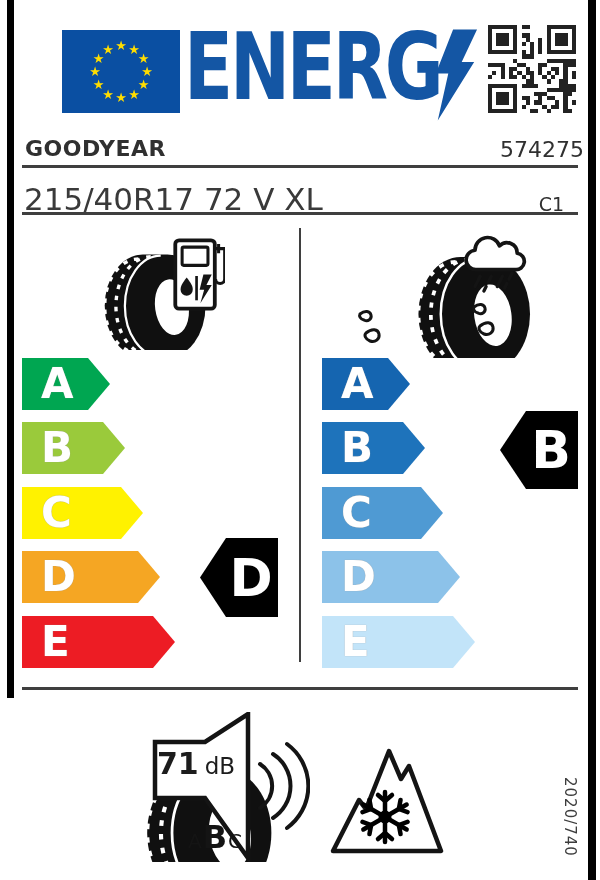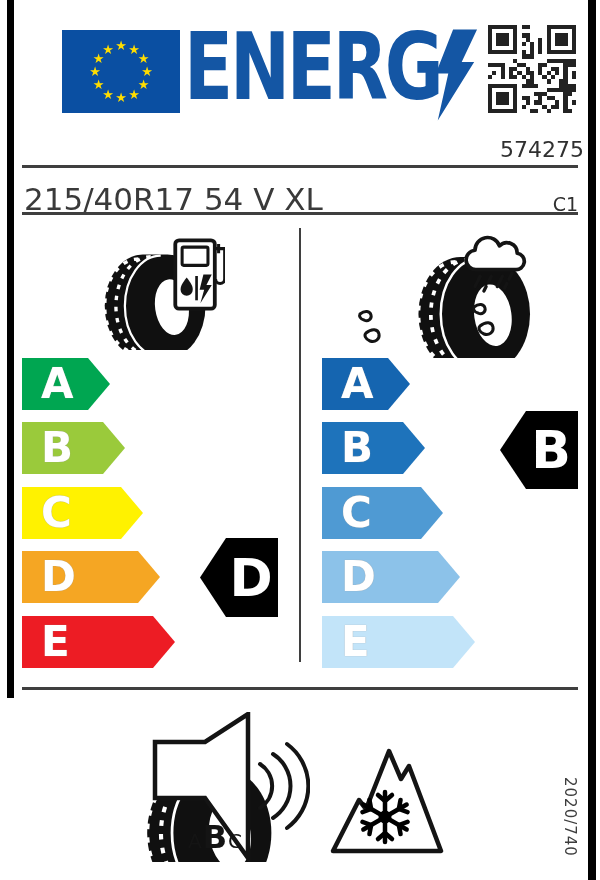--- a/index.html
+++ b/index.html
@@ -16,21 +16,21 @@
   .logo-text{
     left:184px;top:22px;font-size:92px;font-weight:bold;letter-spacing:-4px;
     transform:scaleX(0.78);transform-origin:left top;white-space:nowrap;line-height:1;
   }
   .bolt{left:432px;top:28px;}
   .qr{left:488px;top:25px;width:88px;height:88px;}
   
   .brand{left:25px;top:136px;font-size:22px;font-weight:bold;letter-spacing:0.5px;}
   .artnum{top:137px;right:16px;font-size:22px;}
   .size{left:24px;top:181px;font-size:31px;color:#3a3a3a;}
-  .tclass{top:193px;right:22px;font-size:19px;}
+  .tclass{top:193px;right:36px;font-size:19px;}
   .hline{left:22px;width:556px;height:3px;background:#3f3f3f;}
   .hline1{top:165px;}
   .hline2{top:212px;}
   .hline3{top:687px;}
   .vline{left:299px;top:228px;width:2px;height:434px;background:#3f3f3f;}
   
   .arrow{
     height:52px;display:flex;align-items:center;
     clip-path:polygon(0 0, calc(100% - 22px) 0, 100% 50%, calc(100% - 22px) 100%, 0 100%);
     filter:drop-shadow(0 0 0.6px #8a8a8a);
@@ -231,23 +231,24 @@
         <rect x="2" y="2" width="3" height="3" fill="#222"></rect>
         <rect x="14" y="0" width="7" height="7" fill="#222"></rect>
         <rect x="15" y="1" width="5" height="5" fill="#fff"></rect>
         <rect x="16" y="2" width="3" height="3" fill="#222"></rect>
         <rect x="0" y="14" width="7" height="7" fill="#222"></rect>
         <rect x="1" y="15" width="5" height="5" fill="#fff"></rect>
         <rect x="2" y="16" width="3" height="3" fill="#222"></rect>
       </svg>
   </div>
 
+  <div class="abs brand">GOODYEAR</div>
   <div class="abs artnum">574275</div>
   <div class="abs hline hline1"></div>
-  <div class="abs size">215/40R17 54 V XL</div>
+  <div class="abs size">215/40R17 72 V XL</div>
   <div class="abs tclass">C1</div>
   <div class="abs hline hline2"></div>
 
   <div class="abs icon-fuel">
     <svg width="142" height="112" viewBox="0 0 142 112">
       <use href="#tire" transform="translate(0,12)"></use>
       <g transform="translate(90,0) scale(0.76)" stroke="#141414" fill="#fff" stroke-width="5">
         <rect x="3" y="3" width="52" height="90" rx="5"></rect>
         <rect x="12" y="12" width="34" height="24" rx="2" stroke-width="4"></rect>
         <path d="M55 14 h8 M60 8 v12 M63 14 h5 v40 a6 6 0 0 1 -12 0" fill="none" stroke-width="4"></path>
@@ -326,20 +327,23 @@
   <div class="abs icon-noise">
     <svg width="215" height="150" viewBox="0 0 215 150">
       <use href="#tire" transform="translate(14,52) scale(0.92)"></use>
       <path d="M60 30 H110 L153 2 V146 L110 86 H60 Z" fill="#fff" stroke="#141414" stroke-width="4.5"></path>
       <g stroke="#141414" stroke-width="4" fill="none" stroke-linecap="round">
         <path d="M165 52 a 26 26 0 0 1 0 44"></path>
         <path d="M178 42 a 38 38 0 0 1 0 64"></path>
         <path d="M192 32 a 52 52 0 0 1 0 84"></path>
       </g>
     </svg>
+  </div>
+  <div class="abs db-text">
+    <span class="db-val">71</span><span class="db-unit">dB</span>
   </div>
   <div class="abs abc">
     <span class="n-small">A</span>
     <span class="n-big">B</span>
     <span class="n-small">C</span>
   </div>
 
   <div class="abs icon-snow">
     <svg width="122" height="120" viewBox="0 0 122 120">
       <path d="M7 113 L33 62 L40 71 L63 13 L75 41 L83 28 L115 113 Z" fill="#fff" stroke="#141414" stroke-width="4.5" stroke-linejoin="round"></path>

